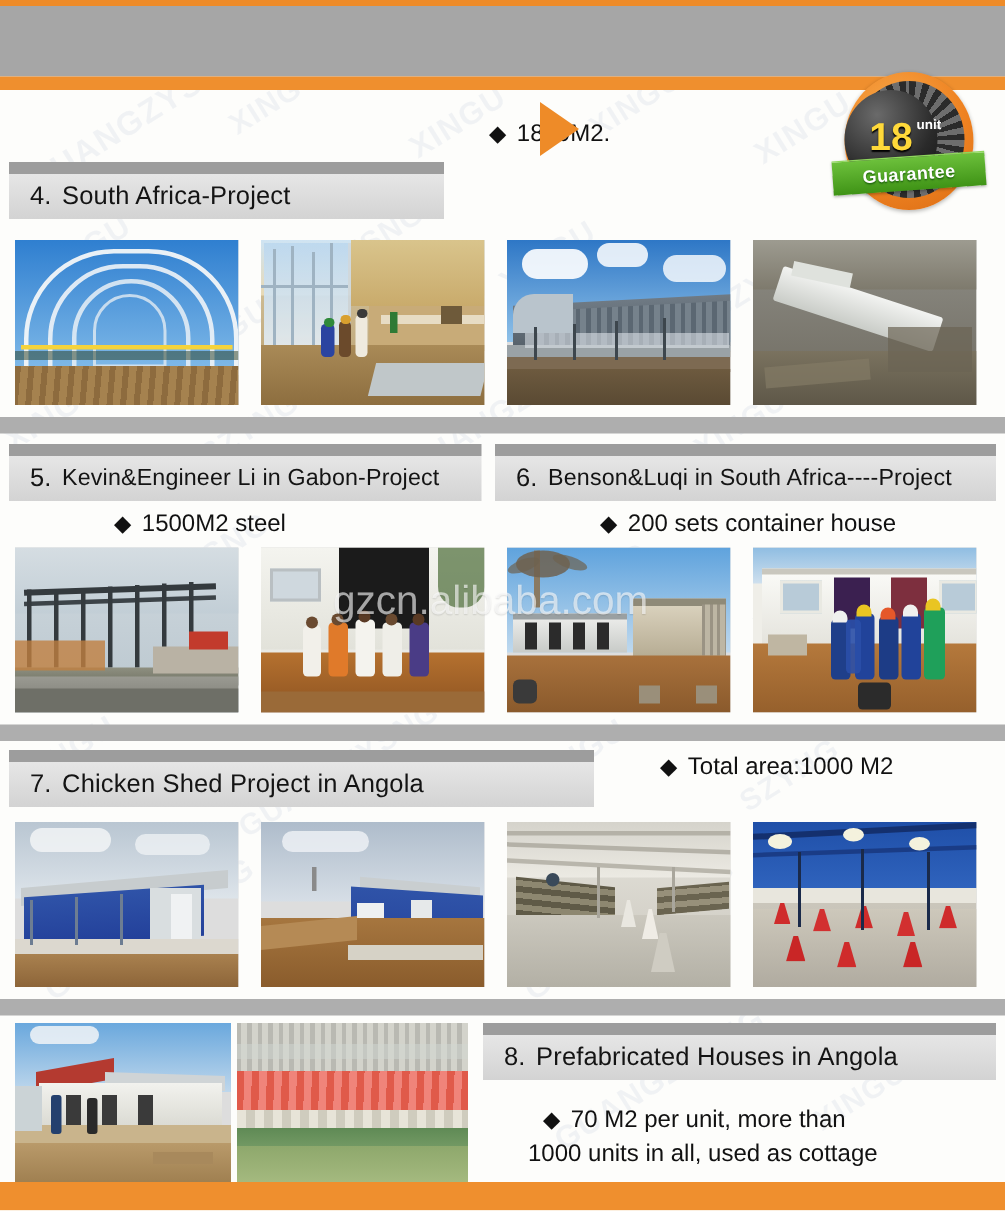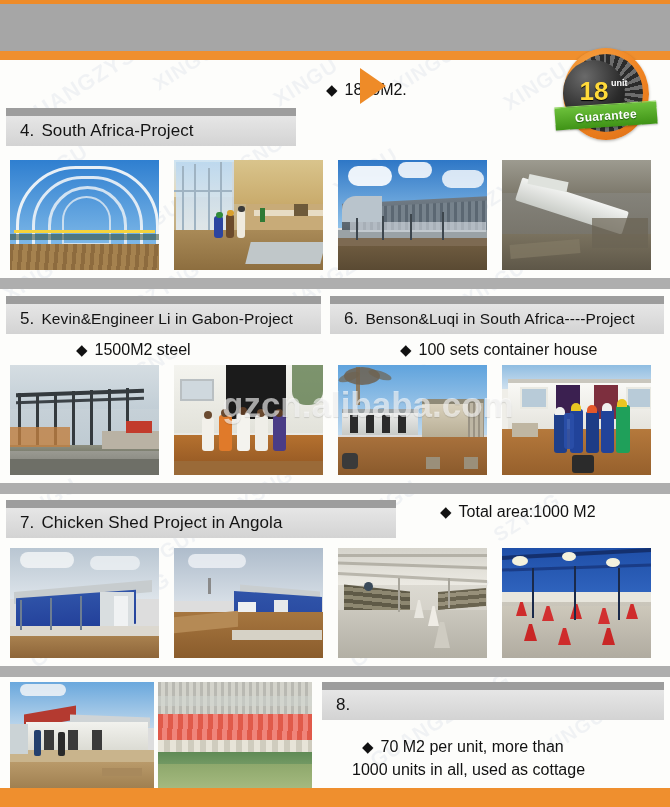--- a/index.html
+++ b/index.html
@@ -182,21 +182,21 @@
 
   
   .sepband{
     position:absolute;left:0;width:670px;height:11px;background:#aeaeae;
   }
 
   
   .alibaba-wm{
     position:absolute;
     color:rgba(255,255,255,.62);
-    font-size:35px;font-weight:700;
+    font-size:27px;font-weight:400;
     letter-spacing:0px;
     white-space:nowrap;
     z-index:6;
     pointer-events:none;
     text-shadow:0 1px 1px rgba(0,0,0,.12);
   }
 </style>
 </head>
 <body>
 
@@ -337,21 +337,21 @@
         <span class="txt" style="font-size:15.5px;">Benson&amp;Luqi  in South Africa----Project</span>
       </div>
     </div>
 
     <div class="bullet" style="left:76px;top:279px;">
       <span class="dia">◆</span>
       <span class="btxt">1500M2  steel</span>
     </div>
     <div class="bullet" style="left:400px;top:279px;">
       <span class="dia">◆</span>
-      <span class="btxt">100 sets container house</span>
+      <span class="btxt">200 sets container house</span>
     </div>
 
     <div class="ph" style="left:10px;top:305px;width:149px;height:110px;">
       <div class="shape" style="left:0;top:0;width:100%;height:100%;background:linear-gradient(#cfd8de,#b9c6ce);"></div>
       <div class="shape" style="left:0;top:0;width:100%;height:40%;background:linear-gradient(#d5dde2,#c2ced6);"></div>
       <div class="shape" style="left:6px;top:26px;width:128px;height:4px;background:#343a3e;transform:rotate(-2deg);"></div>
       <div class="shape" style="left:6px;top:34px;width:128px;height:3px;background:#3c4348;transform:rotate(-2deg);"></div>
       <div class="shape" style="left:8px;top:28px;width:3px;height:52px;background:#343a3e;"></div>
       <div class="shape" style="left:26px;top:28px;width:3px;height:52px;background:#343a3e;"></div>
       <div class="shape" style="left:44px;top:27px;width:3px;height:53px;background:#343a3e;"></div>
@@ -545,20 +545,21 @@
       <div class="shape" style="left:0;top:58px;width:100%;height:16px;background:repeating-linear-gradient(90deg,#e7e4d8 0 6px,#cfccbe 6px 12px);"></div>
       <div class="shape" style="left:0;top:70px;width:100%;height:18px;background:linear-gradient(#5f8a55,#7ba06a);"></div>
       <div class="shape" style="left:0;bottom:0;width:100%;height:28px;background:linear-gradient(#8ea86c,#a8bc82);"></div>
       <div class="shape" style="left:0;top:14px;width:100%;height:10px;background:rgba(210,215,210,.5);"></div>
     </div>
 
     <div class="sec" style="left:322px;top:622px;width:342px;height:38px;">
       <div class="cap"></div>
       <div class="body">
         <span class="txt num">8.</span>
+        <span class="txt">Prefabricated Houses in Angola</span>
       </div>
     </div>
 
     <div class="bullet" style="left:362px;top:676px;">
       <span class="dia">◆</span>
       <span class="btxt">70 M2 per unit, more than</span>
     </div>
     <div class="bullet" style="left:352px;top:699px;">
       <span class="btxt">1000 units in all, used as cottage</span>
     </div>

